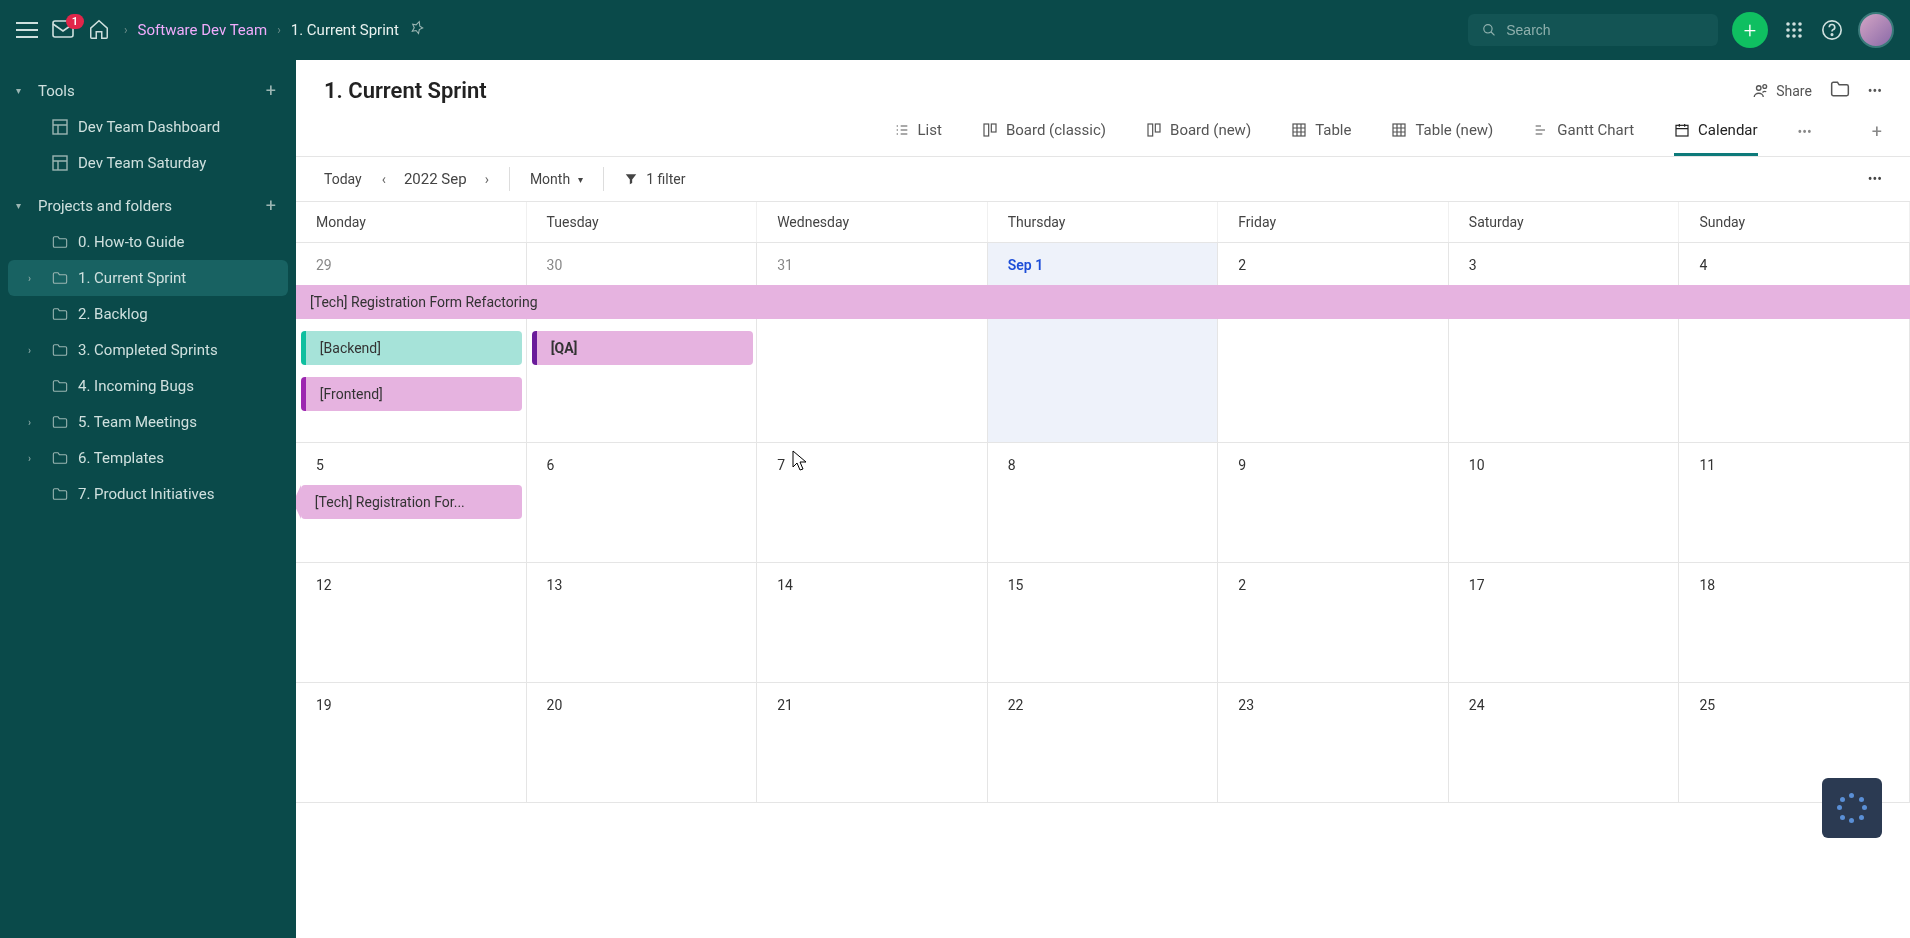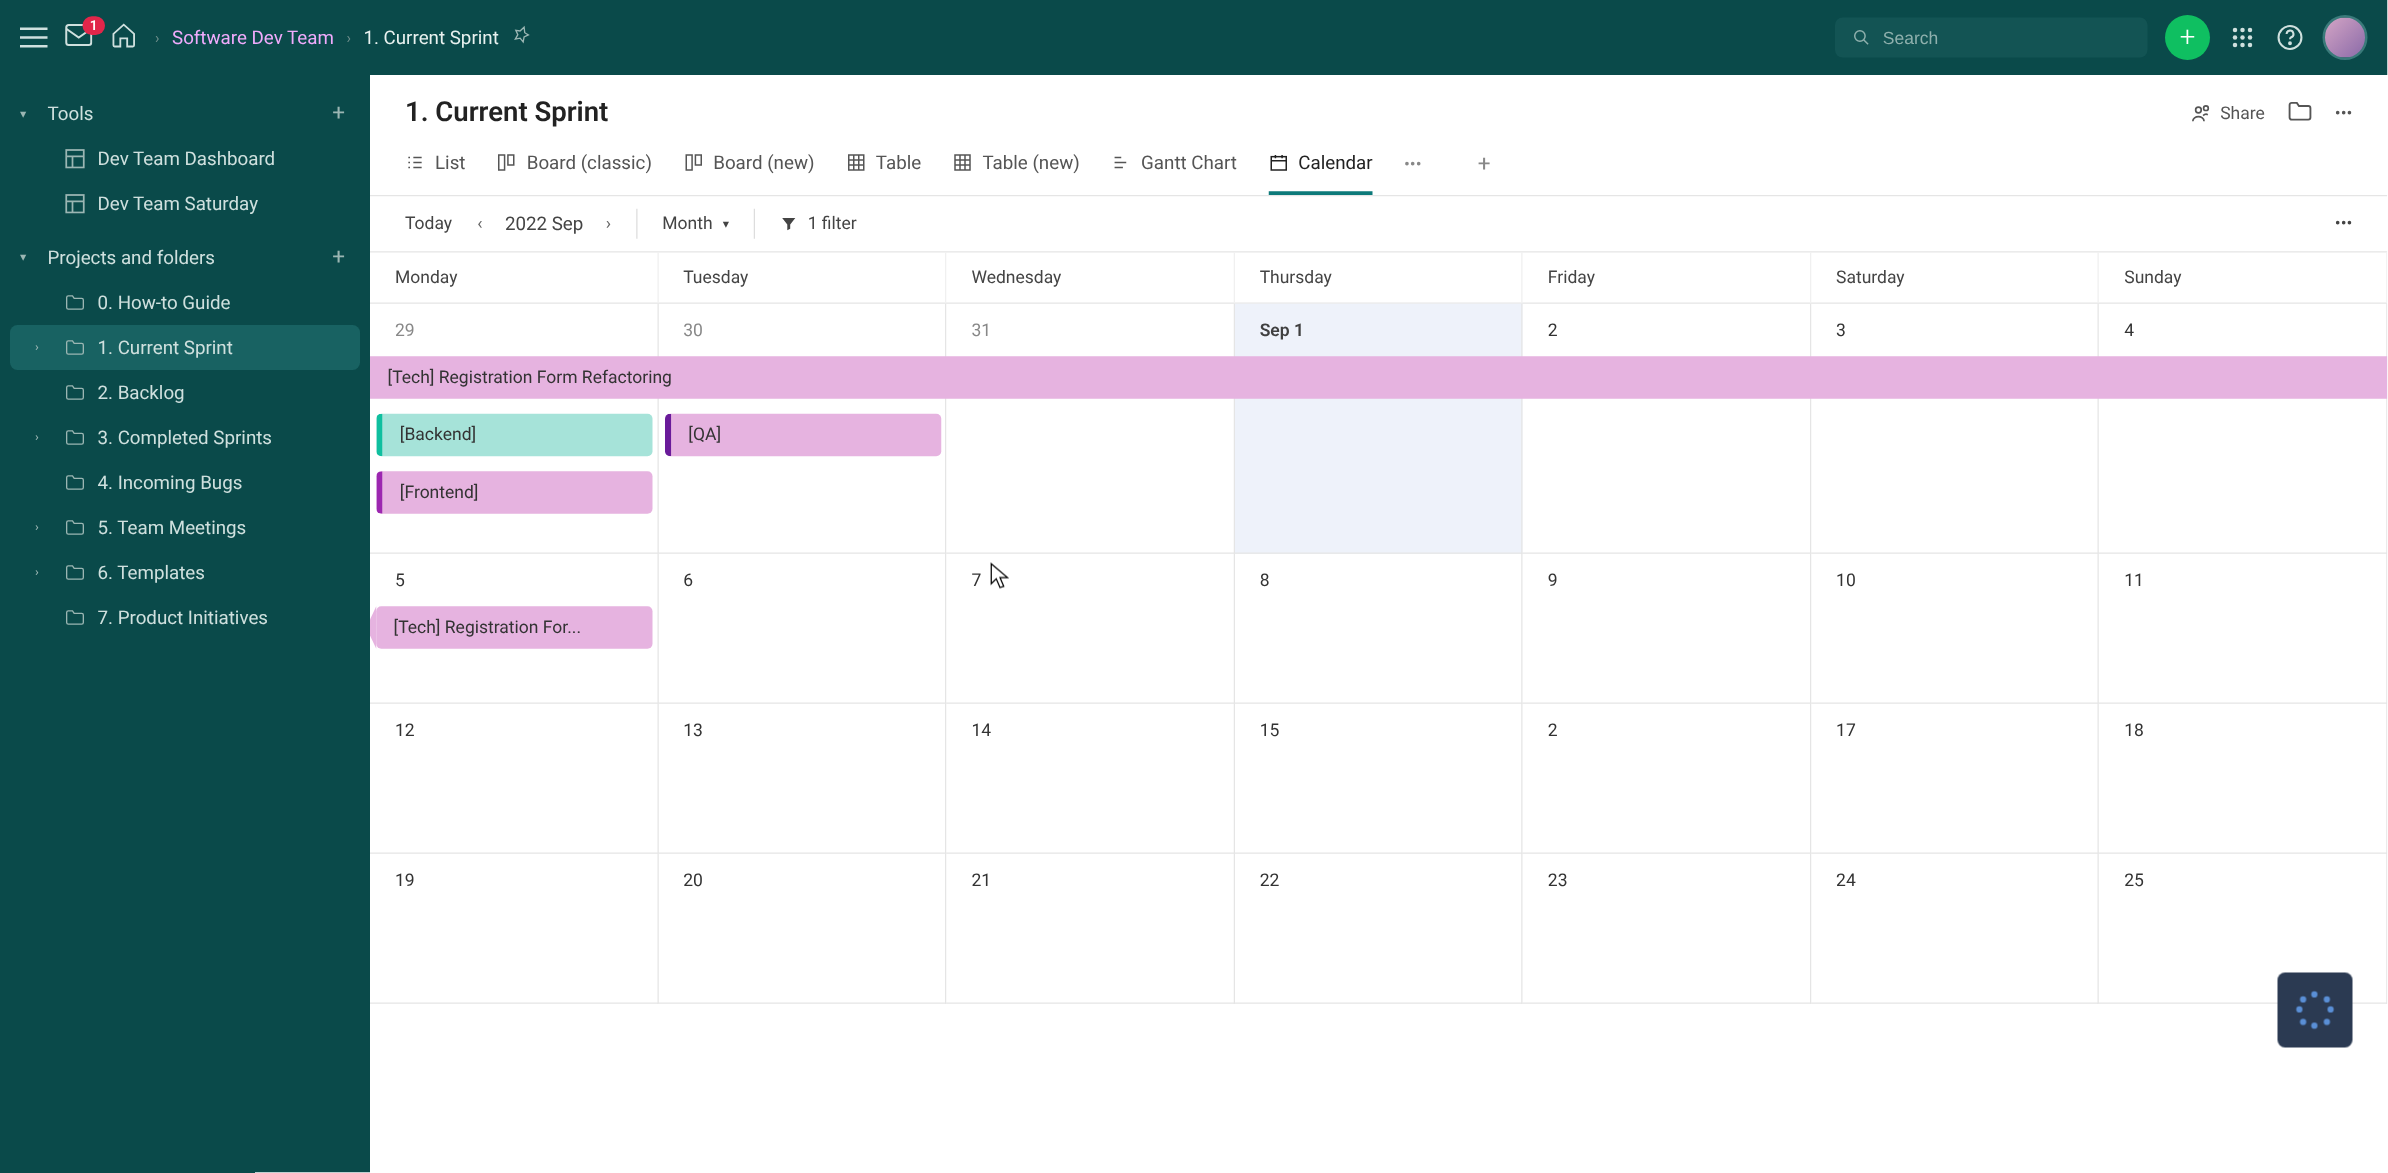--- a/index.html
+++ b/index.html
@@ -43,21 +43,21 @@
 
   
   .main { flex: 1; background: #fff; display: flex; flex-direction: column; overflow: hidden; }
   .page-header { padding: 18px 28px 0 28px; display: flex; align-items: center; }
   .page-title { font-size: 22px; font-weight: 600; color: #222; }
   .header-actions { margin-left: auto; display: flex; align-items: center; gap: 18px; color: #555; }
   .share { display: flex; align-items: center; gap: 6px; cursor: pointer; font-size: 14px; }
   .folder-icon, .more-icon { cursor: pointer; }
 
   
-  .tabs { display: flex; gap: 25px; padding: 18px 28px 0 28px; border-bottom: 1px solid #e5e5e5; align-items: center; }
+  .tabs { display: flex; gap: 40px; padding: 18px 28px 0 28px; border-bottom: 1px solid #e5e5e5; align-items: center; justify-content: flex-end; }
   .tab { display: flex; align-items: center; gap: 8px; padding-bottom: 14px; cursor: pointer; color: #555; font-size: 15px; border-bottom: 3px solid transparent; }
   .tab.active { border-bottom-color: #0d7a7a; color: #222; }
   .tab .icon { display: inline-flex; }
   .tab-more { color: #888; font-size: 14px; padding-bottom: 14px; cursor: pointer; }
   .tab-add { color: #888; font-size: 18px; padding-bottom: 14px; cursor: pointer; margin-left: 20px; }
 
   
   .cal-toolbar { display: flex; align-items: center; padding: 10px 28px; gap: 20px; border-bottom: 1px solid #e5e5e5; color: #444; }
   .today-btn { cursor: pointer; }
   .nav-arrows { display: flex; align-items: center; gap: 18px; }
@@ -71,21 +71,21 @@
   
   .calendar { flex: 1; overflow: auto; }
   .cal-head { display: grid; grid-template-columns: repeat(7, 1fr); border-bottom: 1px solid #e5e5e5; }
   .cal-head-cell { padding: 12px 20px; font-size: 14px; color: #444; border-right: 1px solid #f0f0f0; }
   .cal-body { display: grid; grid-template-columns: repeat(7, 1fr); position: relative; }
   .cal-cell { border-right: 1px solid #e5e5e5; border-bottom: 1px solid #e5e5e5; padding: 14px 20px 10px 20px; min-height: 120px; position: relative; }
   .cal-cell.row0 { min-height: 200px; }
   .cal-cell.today { background: #eef2fa; }
   .cal-date { font-size: 14px; color: #888; }
   .cal-date.cur { color: #333; }
-  .cal-date.today-date { color: #404040; font-weight: 600; }
+  .cal-date.today-date { color: #1d4ed8; font-weight: 600; }
 
   
   .event-layer { position: absolute; left: 0; right: 0; top: 42px; pointer-events: none; }
   .event { pointer-events: auto; height: 34px; border-radius: 4px; display: flex; align-items: center; padding: 0 14px; font-size: 14px; color: #333; cursor: pointer; margin-bottom: 8px; position: absolute; }
   .event.pink { background: #e6b3e0; }
   .event.teal { background: #a6e3d9; border-left: 5px solid #0fbf9f; }
   .event.pink-bar { background: #e6b3e0; border-left: 5px solid #9c27b0; }
   .event.pink-bar-dark { background: #e6b3e0; border-left: 5px solid #6a1b9a; }
   .event .left-edge { position: absolute; left: -8px; top: 50%; transform: translateY(-50%); width: 0; height: 0; border-top: 17px solid transparent; border-bottom: 17px solid transparent; border-right: 8px solid #e6b3e0; }
 
@@ -411,21 +411,21 @@
             <div class="cal-cell row0">
               <div class="cal-date cur">4</div>
             </div>
             <div class="event-layer">
               <div class="event pink" style="top: 0px; left: 0%; width: 100%; border-radius: 0px;">
                 <span>[Tech] Registration Form Refactoring</span>
               </div>
               <div class="event teal" style="top: 46px; left: 0.3%; width: 13.7%;">
                 <span>[Backend]</span>
               </div>
-              <div class="event pink-bar-dark" style="top: 46px; left: 14.6%; width: 13.7%;">
+              <div class="event pink-bar-dark" style="top: 46px; left: 14.6%; width: 13.7%; font-weight: bold;">
                 <span>[QA]</span>
               </div>
               <div class="event pink-bar" style="top: 92px; left: 0.3%; width: 13.7%;">
                 <span>[Frontend]</span>
               </div>
             </div>
           </div>
           <div class="cal-body" style="position: relative;">
             <div class="cal-cell">
               <div class="cal-date cur">5</div>

